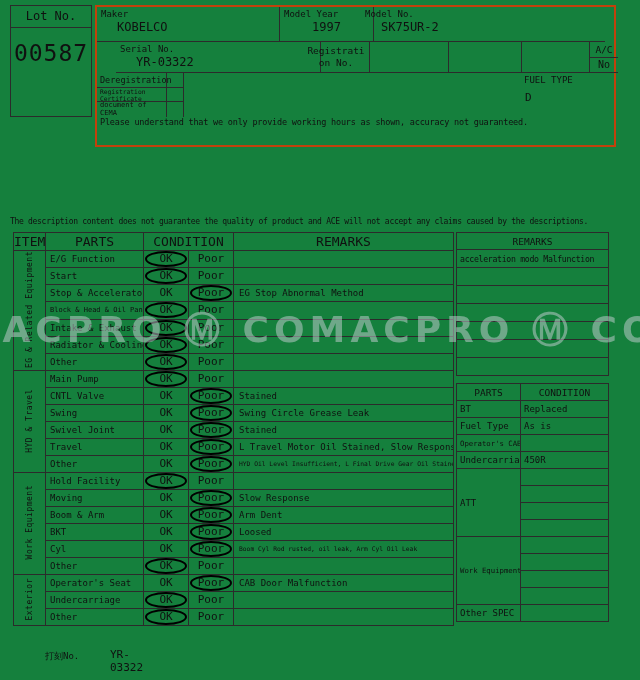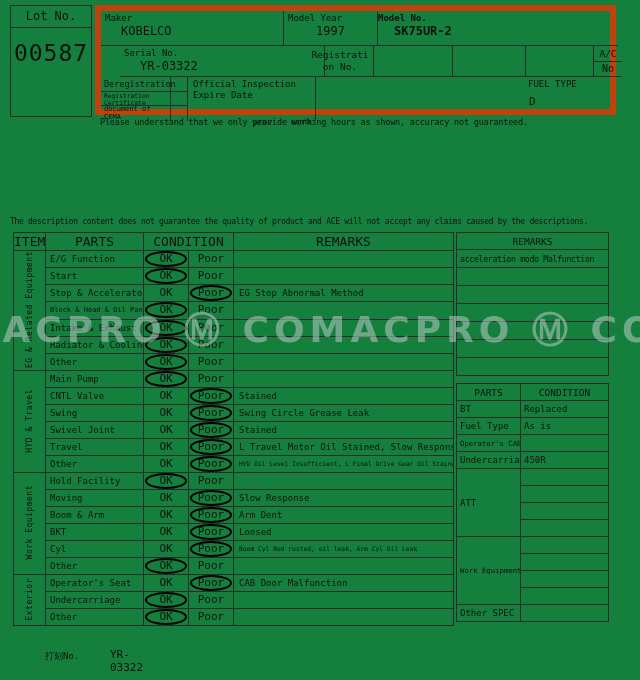--- a/index.html
+++ b/index.html
@@ -6,21 +6,21 @@
   .sheet{
     position:relative;width:640px;height:680px;background:#15803d;
     font-family:"DejaVu Sans Mono","Liberation Mono",monospace;
     color:#101010;overflow:hidden;
   }
   
   .lot-box{position:absolute;left:10px;top:5px;width:80px;height:110px;border:1px solid #2b2b2b;}
   .lot-head{height:21px;line-height:21px;border-bottom:1px solid #2b2b2b;text-align:center;font-size:12px;}
   .lot-value{text-align:center;font-size:23px;padding-top:12px;letter-spacing:1px;}
   
-  .hdr{position:absolute;left:95px;top:5px;width:521px;height:110px;border:6px solid #c2410c;box-sizing:border-box;}
+  .hdr{position:absolute;left:95px;top:5px;width:521px;height:142px;border:2px solid #c2410c;box-sizing:border-box;}
   .cell{position:absolute;box-sizing:border-box;}
   .br{border-right:1px solid #2b2b2b;} .bb{border-bottom:1px solid #2b2b2b;}
   .lbl{display:block;font-size:9px;padding:2px 0 0 4px;line-height:10px;}
   .val{display:block;font-size:12px;padding:1px 0 0 20px;}
   .val-c{display:block;font-size:12px;text-align:center;padding-top:1px;}
   .reg-lbl{font-size:9.5px;line-height:12px;padding:3px 2px 0 3px;word-break:break-all;text-align:center;}
   .acc{position:absolute;inset:0;}
   .acc .a{height:15px;line-height:15px;text-align:center;font-size:9.5px;border-bottom:1px solid #2b2b2b;}
   .acc .b{height:14px;line-height:14px;text-align:center;font-size:10px;}
   .dereg-row{box-sizing:border-box;border-bottom:1px solid #2b2b2b;padding-left:3px;display:flex;align-items:center;}
@@ -80,21 +80,21 @@
   <div class="hdr">
 
     <div class="cell br bb" style="left:0;top:0;width:183px;height:35px;">
       <span class="lbl">Maker</span>
       <span class="val">KOBELCO</span>
     </div>
     <div class="cell br bb" style="left:183px;top:0;width:94px;height:35px;">
       <span class="lbl">Model Year</span>
       <span class="val-c">1997</span>
     </div>
-    <div class="cell bb" style="left:273px;top:0;width:244px;height:35px;font-weight:bold;">
+    <div class="cell bb" style="left:264px;top:0;width:244px;height:35px;">
       <span class="lbl">Model No.</span>
       <span class="val">SK75UR-2</span>
     </div>
 
     <div class="cell br bb" style="left:0;top:35px;width:205px;height:31px;margin-left:19px;">
       <span class="lbl">Serial No.</span>
       <span class="val">YR-03322</span>
     </div>
     <div class="cell br bb" style="left:205px;top:35px;width:68px;height:31px;">
       <div class="reg-lbl">Registration No.</div>
@@ -111,28 +111,20 @@
 
     <div class="cell br" style="left:0;top:66px;width:70px;height:44px;">
       <div class="dereg-row sub1" style="height:15px;">Deregistration</div>
       <div class="dereg-row sub2" style="height:14px;">Registration Certificate</div>
       <div class="dereg-row sub3" style="height:13px;">document of CEMA</div>
     </div>
     <div class="cell br" style="left:70px;top:66px;width:17px;height:44px;">
       <div class="dereg-row" style="height:15px;"></div>
       <div class="dereg-row" style="height:14px;"></div>
       <div class="dereg-row" style="height:13px;"></div>
-    </div>
-    <div class="cell br" style="left:87px;top:66px;width:128px;height:44px;">
-      <div class="oi-lbl">Official Inspection</div>
-      <div class="oi-lbl" style="padding-top:0;">Expire Date</div>
-      <div class="ym">
-        <span class="y">year</span>
-        <span class="m">month</span>
-      </div>
     </div>
     <div class="cell" style="left:420px;top:66px;width:101px;height:44px;">
       <span class="fuel-lbl">FUEL TYPE</span>
       <span class="fuel-val">D</span>
     </div>
   </div>
 
   <div class="notice">Please understand that we only provide working hours as shown, accuracy not guaranteed.</div>
   <div class="disclaimer">The description content does not guarantee the quality of product and ACE will not accept any claims caused by the descriptions.</div>
 

